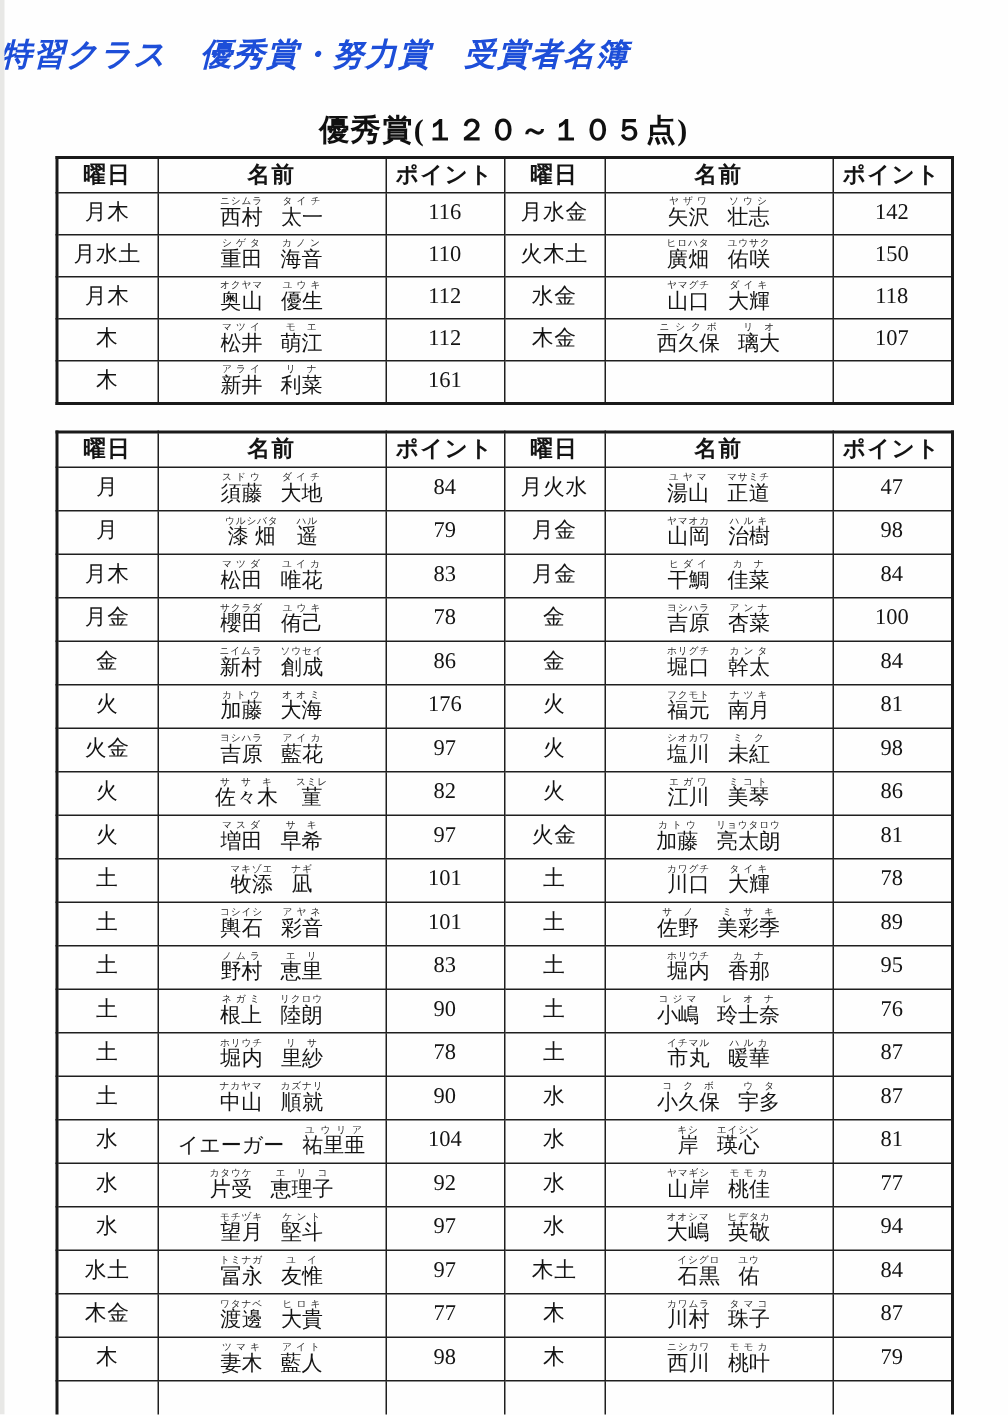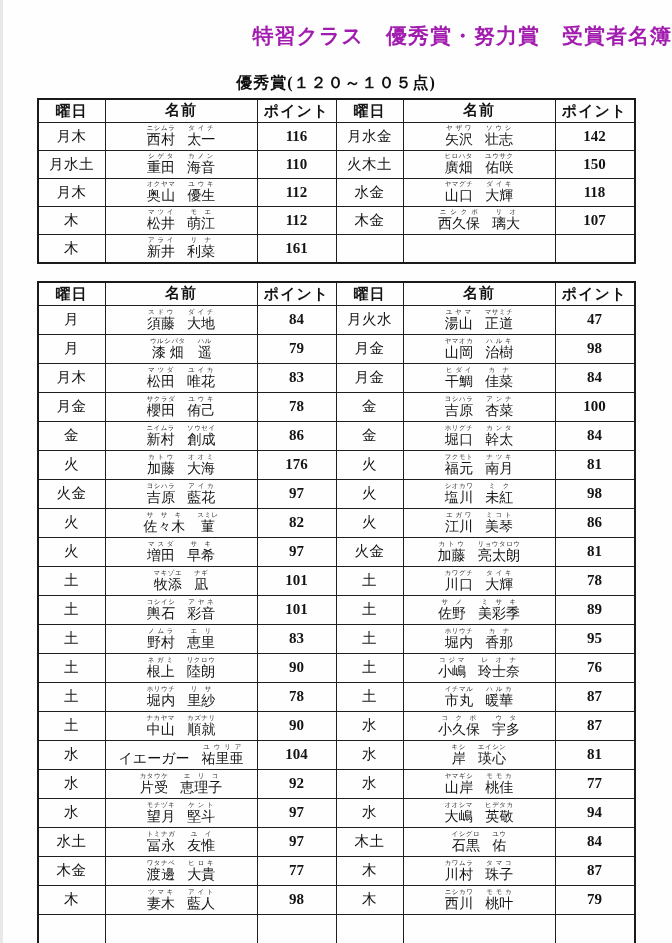--- a/index.html
+++ b/index.html
@@ -10,46 +10,46 @@
   }
   .page{
     position:relative;width:672px;height:943px;box-sizing:border-box;
     padding-top:12px;background:#fefefe;overflow:hidden;
   }
   .scan-edge{
     position:absolute;left:0;top:0;width:3px;height:100%;
     background:#e8e8e6;
   }
   h1.title{
-    margin:10px 0 0 0;text-align:right;font-size:21px;font-weight:bold;
-    letter-spacing:1px;color:#a21caf;
+    margin:10px 0 0 0;text-align:left;font-size:21px;font-weight:bold;
+    letter-spacing:1px;color:#1d4ed8;font-style:italic;
   }
   h2.section-heading{
-    margin:0 0 4px 0;text-align:center;font-size:16px;font-weight:bold;
+    margin:0 0 4px 0;text-align:center;font-size:20px;font-weight:bold;
     letter-spacing:1px;color:#101010;
   }
   .sec1{margin-top:23px;}
   .sec2{margin-top:17px;}
   table.award-table{
     border-collapse:collapse;table-layout:fixed;margin:2px auto;
     width:592px;border:2.5px solid #1a1a1a;
   }
   .award-table th,.award-table td{
     border:1.5px solid #1f1f1f;text-align:center;vertical-align:middle;
     padding:0;overflow:hidden;white-space:nowrap;
   }
   .award-table th{
     font-size:15px;font-weight:bold;height:22px;line-height:1;
     letter-spacing:1px;
   }
   .award-table td{height:27px;font-size:14px;line-height:1.05;}
   table.t2 td{height:28px;}
   .col-day{width:66px;}
-  .col-name{width:151px;font-family:Liberation Mono, monospace;}
-  .col-pts{width:78px;font-weight:bold;}
+  .col-name{width:151px;}
+  .col-pts{width:78px;}
   td.day-cell{font-size:14.5px;letter-spacing:0.5px;}
   td.points-cell{font-size:15px;}
   td.name-cell ruby{ruby-position:over;margin:0 1px;}
   td.name-cell rt{
     font-size:6.5px;letter-spacing:0.5px;color:#2a2a2a;
     transform:translateY(1px);
   }
   .name-gap{display:inline-block;width:10px;}
 </style>
 </head>

